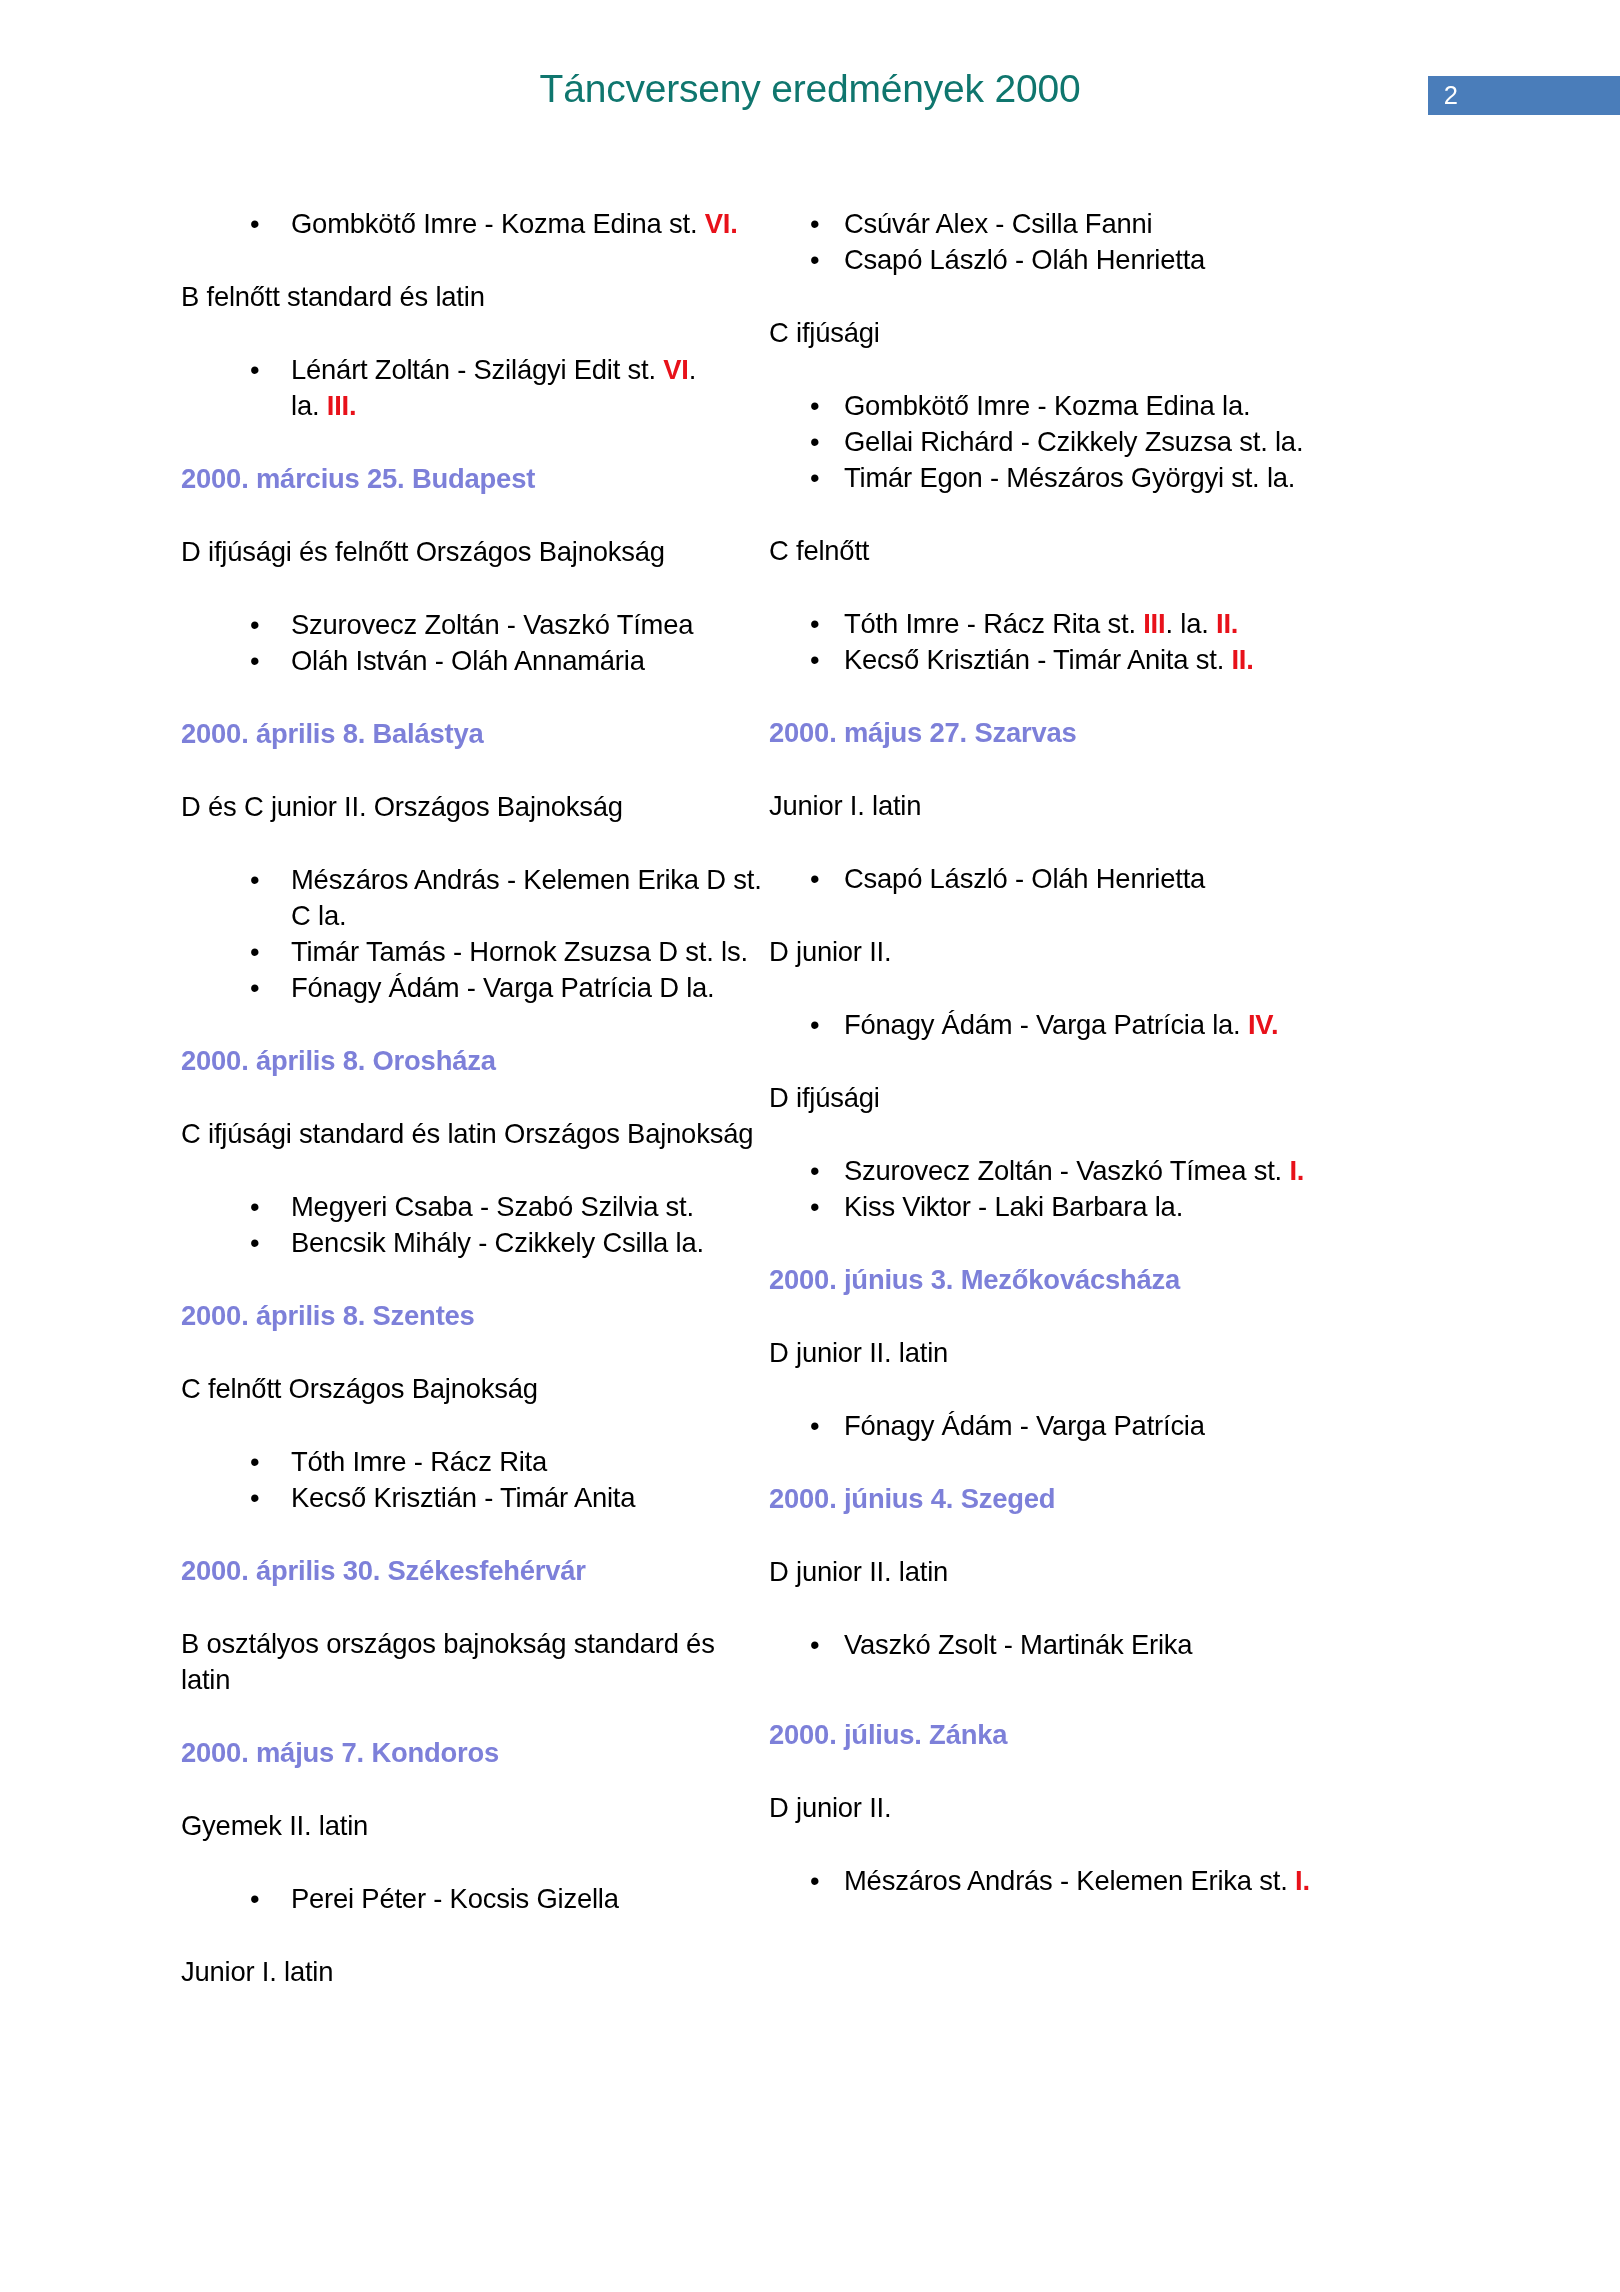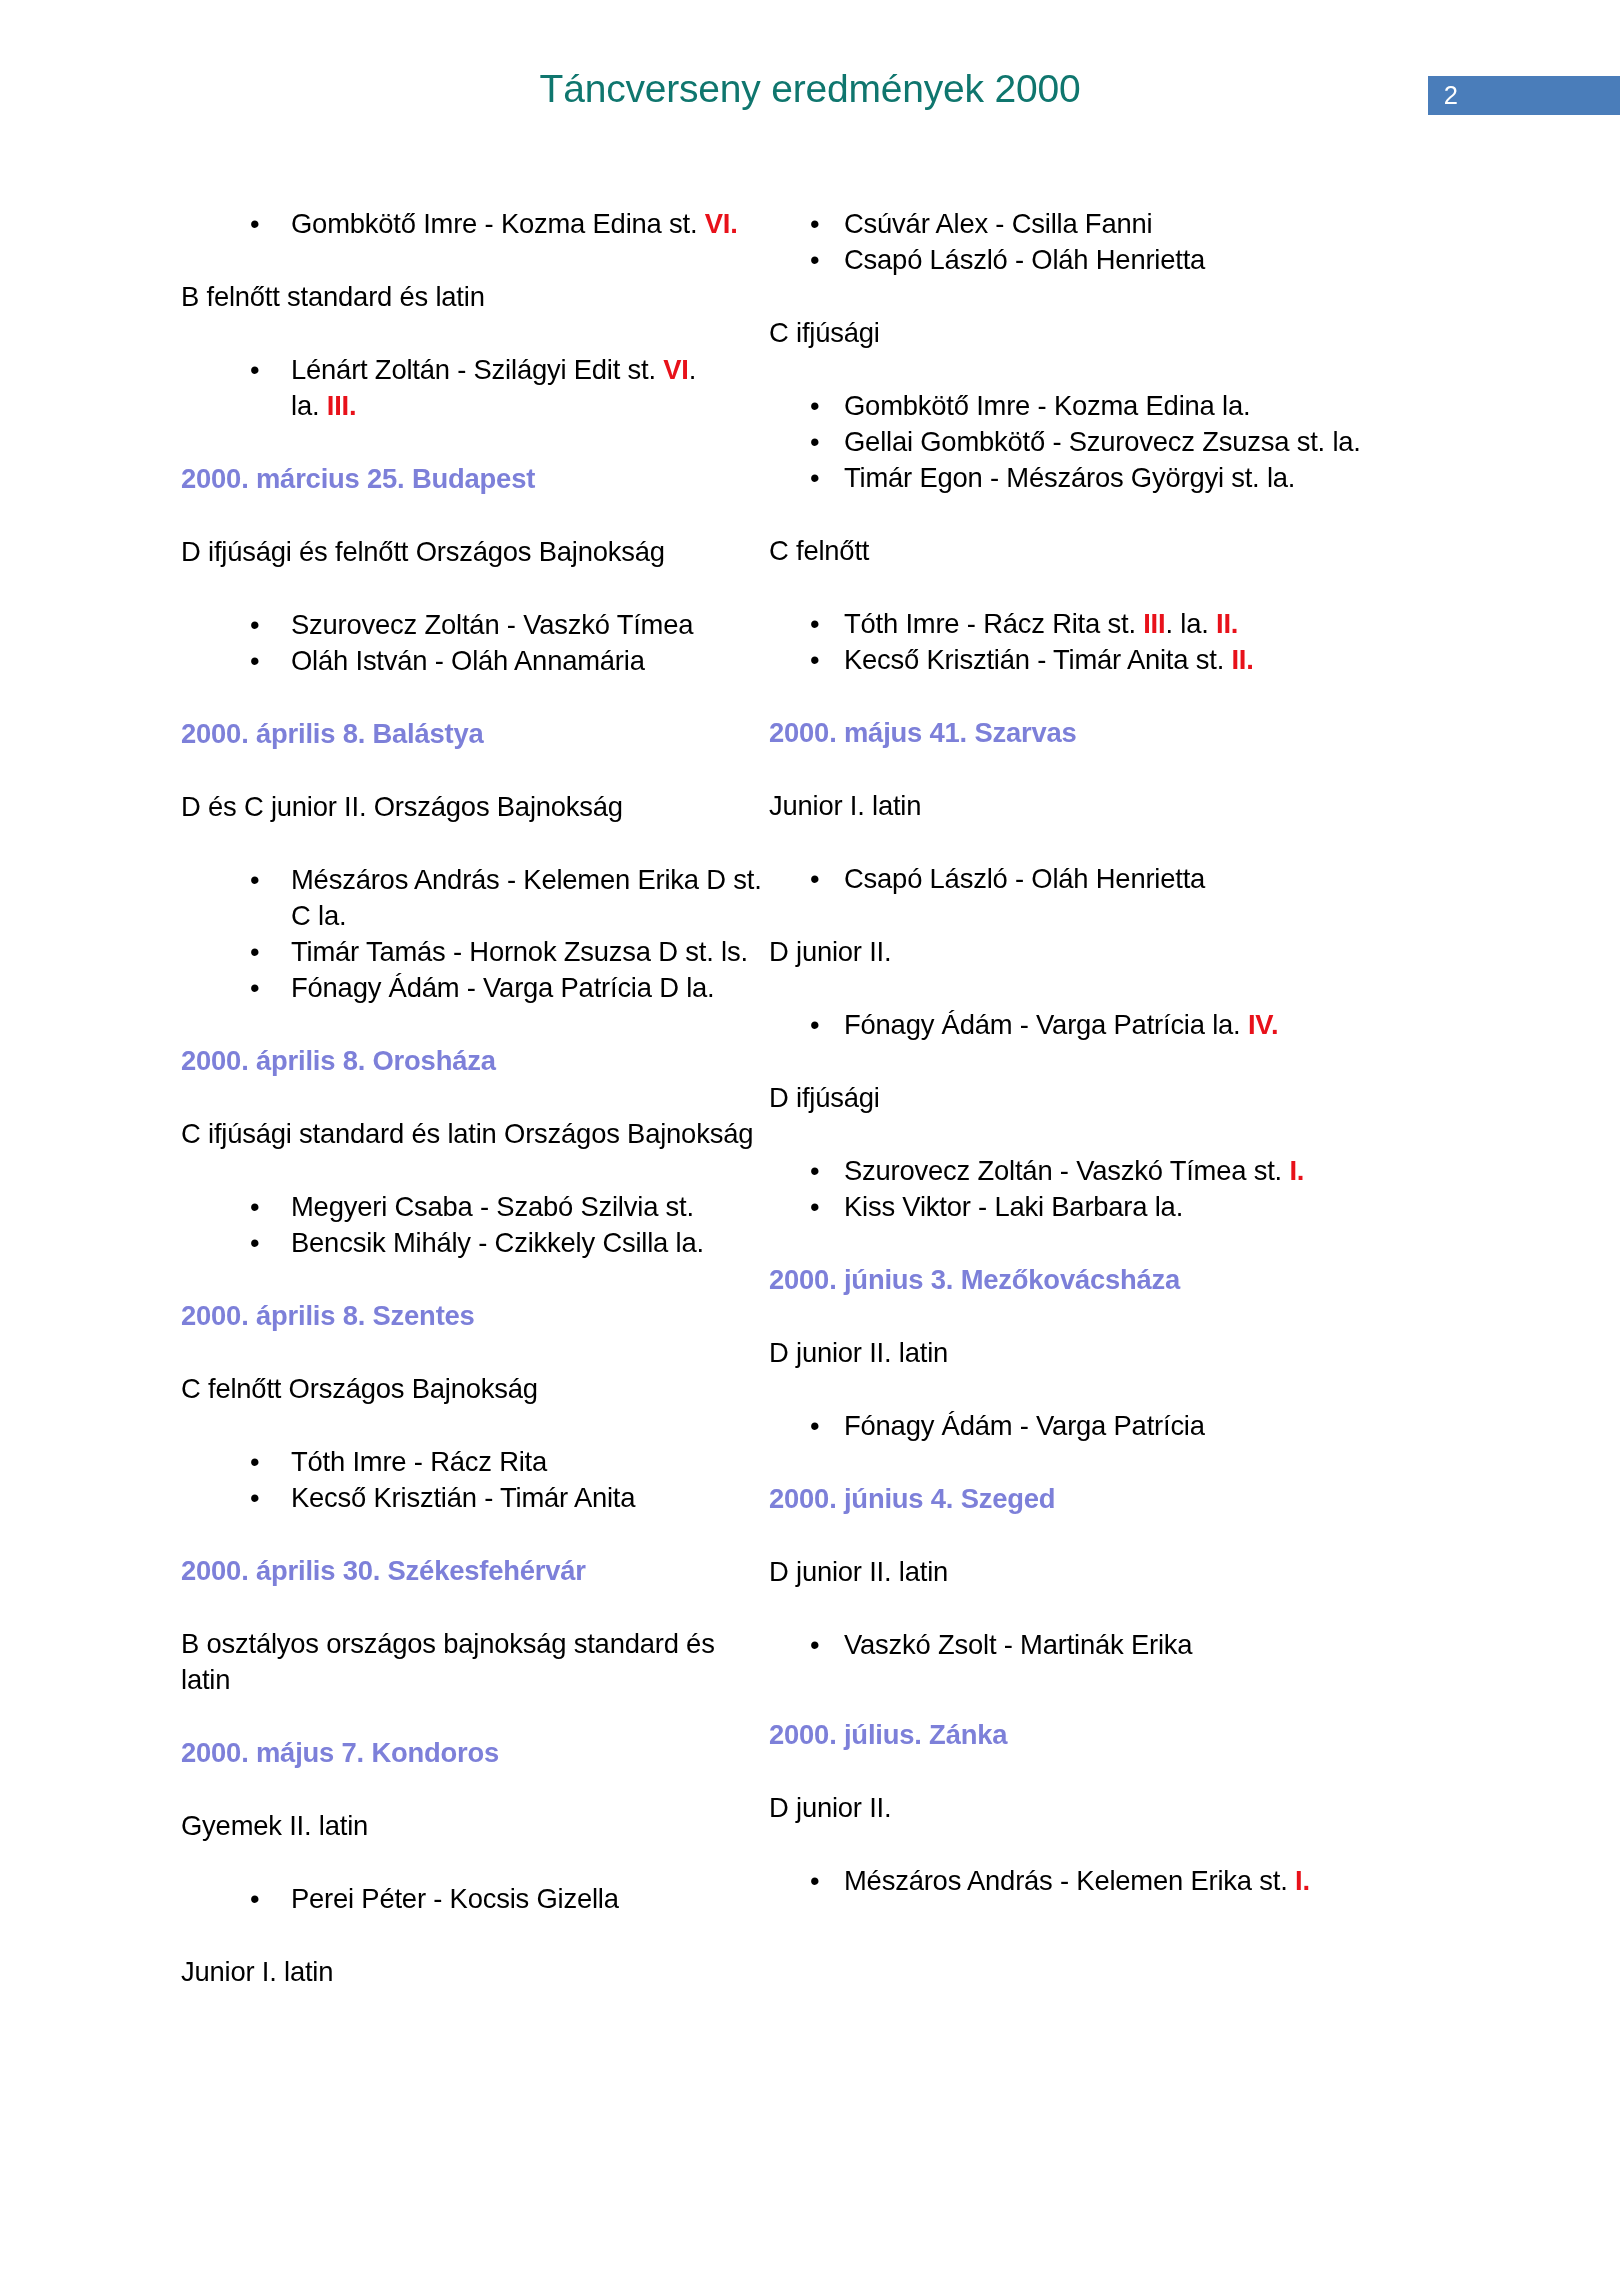--- a/index.html
+++ b/index.html
@@ -178,38 +178,38 @@
           </li>
         </ul>
         <p class="body-text">
           <span class="line">C ifjúsági</span>
         </p>
         <ul class="bullet-list">
           <li>
             <span class="line"><span>Gombkötő Imre - Kozma Edina la.</span></span>
           </li>
           <li>
-            <span class="line"><span>Gellai Gombkötő - Szurovecz Zsuzsa st. la.</span></span>
+            <span class="line"><span>Gellai Richárd - Czikkely Zsuzsa st. la.</span></span>
           </li>
           <li>
             <span class="line"><span>Timár Egon - Mészáros Györgyi st. la.</span></span>
           </li>
         </ul>
         <p class="body-text">
           <span class="line">C felnőtt</span>
         </p>
         <ul class="bullet-list">
           <li>
             <span class="line"><span>Tóth Imre - Rácz Rita st. </span><span class="red">III</span><span>. la. </span><span class="red">II.</span></span>
           </li>
           <li>
             <span class="line"><span>Kecső Krisztián - Timár Anita st. </span><span class="red">II.</span></span>
           </li>
         </ul>
-        <h2 class="date-heading">2000. május 41. Szarvas</h2>
+        <h2 class="date-heading">2000. május 27. Szarvas</h2>
         <p class="body-text">
           <span class="line">Junior I. latin</span>
         </p>
         <ul class="bullet-list">
           <li>
             <span class="line"><span>Csapó László - Oláh Henrietta</span></span>
           </li>
         </ul>
         <p class="body-text">
           <span class="line">D junior II.</span>

